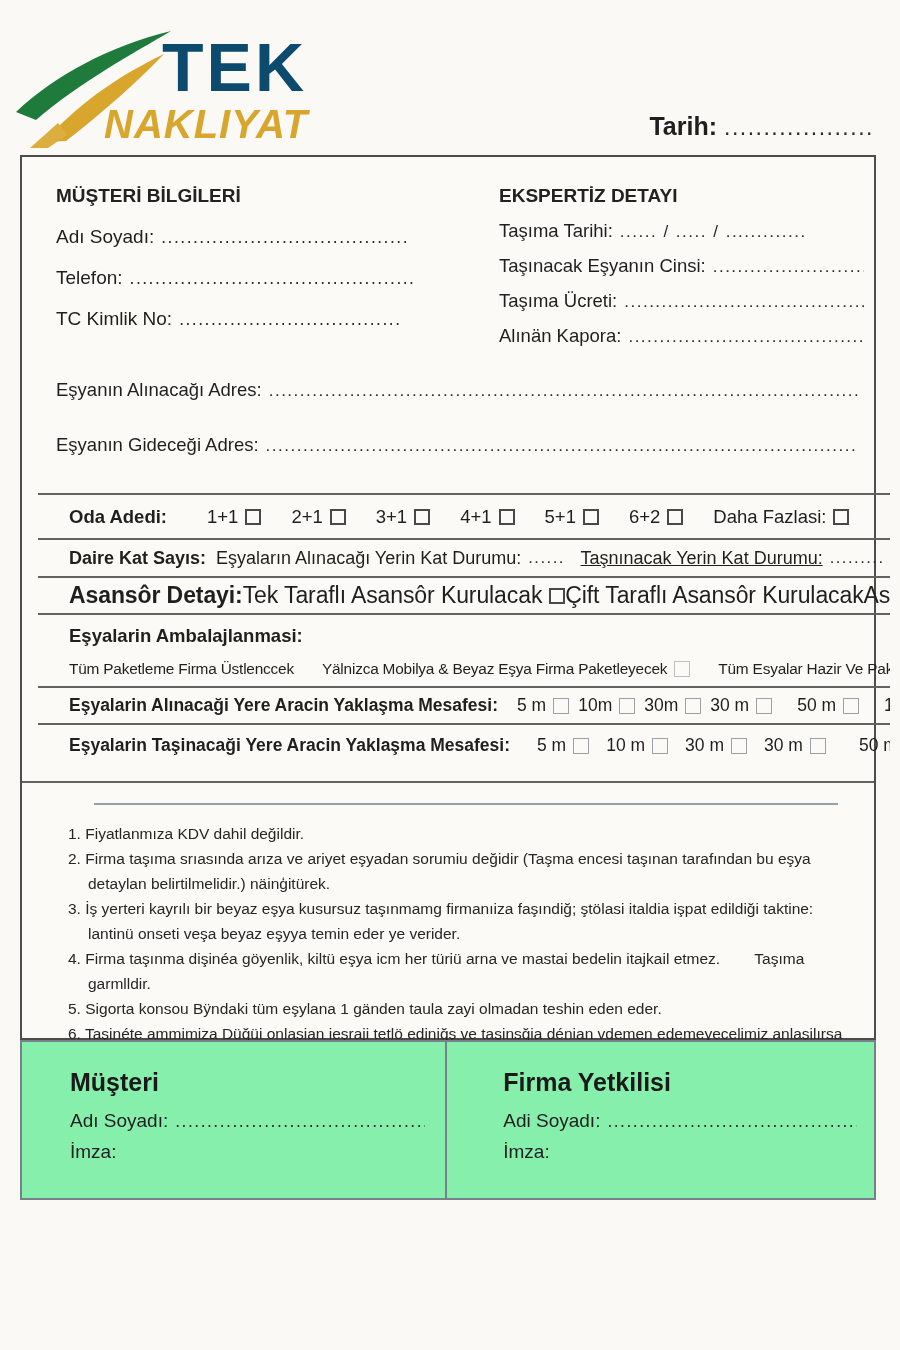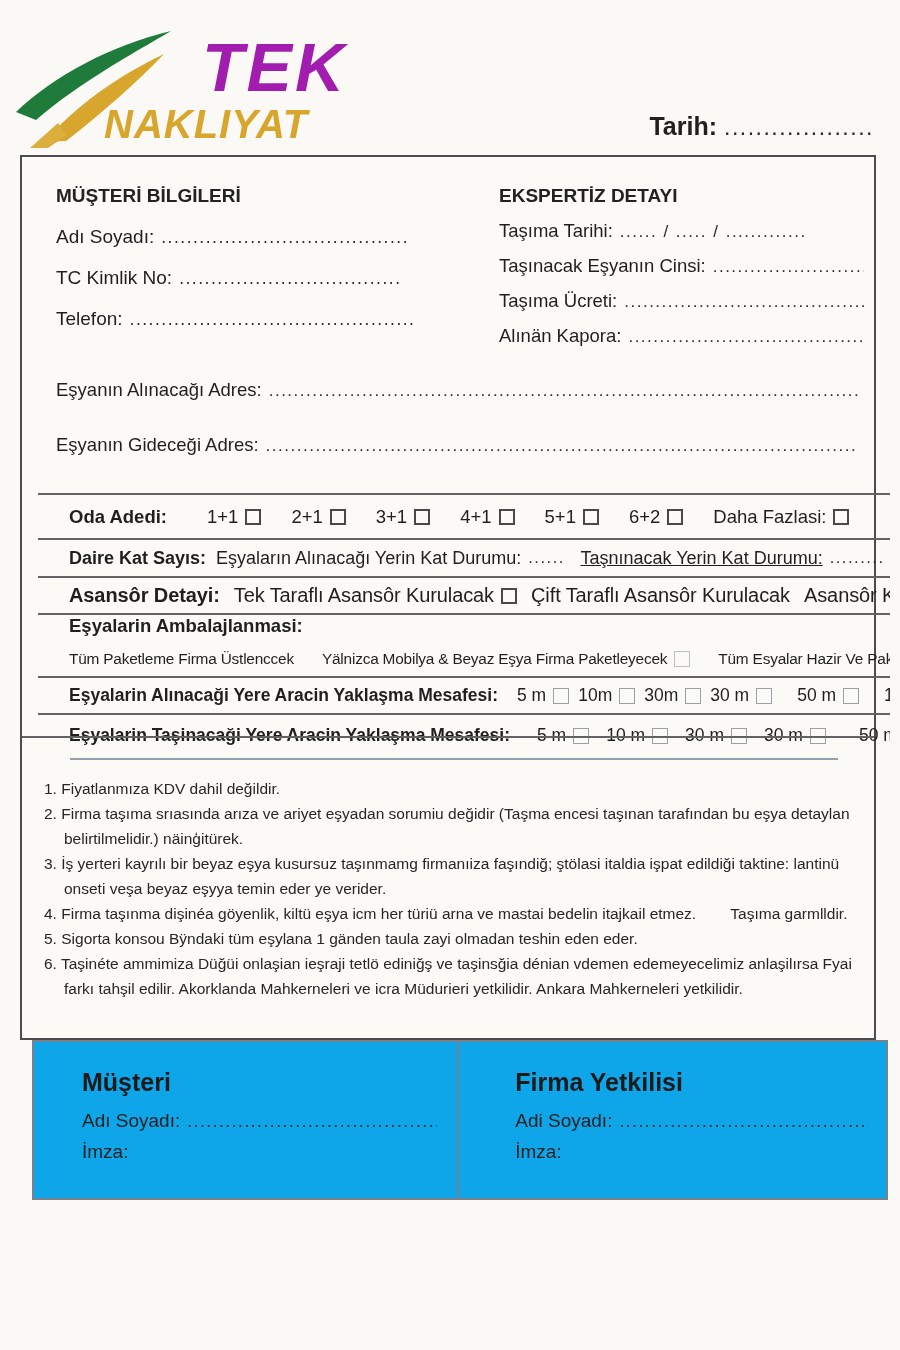--- a/index.html
+++ b/index.html
@@ -10,22 +10,22 @@
     color:#1f1f1f;
     overflow:hidden;
   }
   .b { font-weight:bold; }
 
   
   .logo { position:absolute; left:12px; top:20px; width:350px; height:130px; }
   .logo svg { position:absolute; left:2px; top:10px; }
   .logo-tek {
     position:absolute; left:150px; top:8px;
-    font-size:68px; font-weight:900; font-style:italic;
-    letter-spacing:3px; color:#a21caf;margin-left:40px;
+    font-size:68px; font-weight:900; 
+    letter-spacing:3px; color:#0c4a6e;
   }
   .logo-nakliyat {
     position:absolute; left:92px; top:82px;
     font-size:40px; font-weight:900; font-style:italic;
     letter-spacing:1px; color:#d8a62c;
   }
 
   
   .date-row {
     position:absolute; right:24px; top:112px;
@@ -73,40 +73,40 @@
   .opt { display:inline-flex; align-items:center; }
   .cb {
     display:inline-block; width:16px; height:16px; box-sizing:border-box;
     border:2px solid #484848; margin-left:7px; background:transparent; flex:0 0 auto;
   }
   .cb.light { border-color:#b9c0c6; border-width:1.5px; }
   .cb.mid { border-color:#9aa1a8; border-width:1.8px; }
 
   .row-rooms   { height:45px; gap:30px; }
   .row-floor   { height:38px; font-size:18px; }
-  .row-elev    { height:37px; font-size:20px; letter-spacing:-0.1px; gap:14px; }
-  .row-pack    { height:63px; display:block; }
+  .row-elev    { height:37px; font-size:23px; letter-spacing:-0.1px; }
+  .row-pack    { height:73px; display:block; padding-top:10px; }
   .pack-opts   { display:flex; align-items:center; margin-top:13px; font-size:15.4px; letter-spacing:-0.2px; gap:28px; }
   .row-dist    { height:37px; font-size:17.5px; gap:9px; }
   .row-dist2   { height:43px;gap:17px; }
   .gap-left    { margin-left:16px; }
 
   
-  .terms { position:absolute; left:0; top:579px; width:100%; box-sizing:border-box; border-top:2px solid #636363; }
+  .terms { position:absolute; left:0; top:624px; width:100%; box-sizing:border-box; border-top:2px solid #636363;padding-left:24px; }
   .terms-topline { margin:20px 36px 0 48px; border-top:2px solid #93a1ad; height:0; }
   .terms-list { margin:16px 14px 0 22px; }
   .term {
     font-size:15.5px; line-height:25px; color:#262626;
     padding-left:20px; text-indent:-20px; white-space:pre-wrap;
   }
 
   
   .sign-row {
     position:absolute; left:20px; top:1040px; width:852px; height:156px;
-    display:flex; border:2px solid #75818d; background:#0ea5e9;margin-left:12px;
+    display:flex; border:2px solid #75818d; background:#86efac;
   }
   .sign-box { box-sizing:border-box; padding:26px 20px 0 48px; }
   .sign-box.left  { width:427px; border-right:2px solid #75818d; }
   .sign-box.right { flex:1; padding-left:56px; }
   .sign-title { font-size:25px; font-weight:bold; color:#1a1a1a; }
   .sign-field { display:flex; align-items:baseline; font-size:19px; margin-top:13px; white-space:nowrap; }
   .sign-field .dots { width:250px; }
   .sign-imza { font-size:19px; margin-top:9px; }
 </style>
 </head>
@@ -131,26 +131,26 @@
 
   <div class="main-box">
 
     <div class="customer-col">
       <div class="sec-title">MÜŞTERİ BİLGİLERİ</div>
       <div class="field">
         <span>Adı Soyadı:</span>
         <span class="dots">.......................................</span>
       </div>
       <div class="field">
+        <span>Telefon:</span>
+        <span class="dots">.............................................</span>
+      </div>
+      <div class="field">
         <span>TC Kimlik No:</span>
         <span class="dots">...................................</span>
-      </div>
-      <div class="field">
-        <span>Telefon:</span>
-        <span class="dots">.............................................</span>
       </div>
     </div>
 
     <div class="expertise-col">
       <div class="sec-title">EKSPERTİZ DETAYI</div>
       <div class="field">
         <span>Taşıma Tarihi:</span>
         <span class="dots">...... / ..... / .............</span>
       </div>
       <div class="field">

